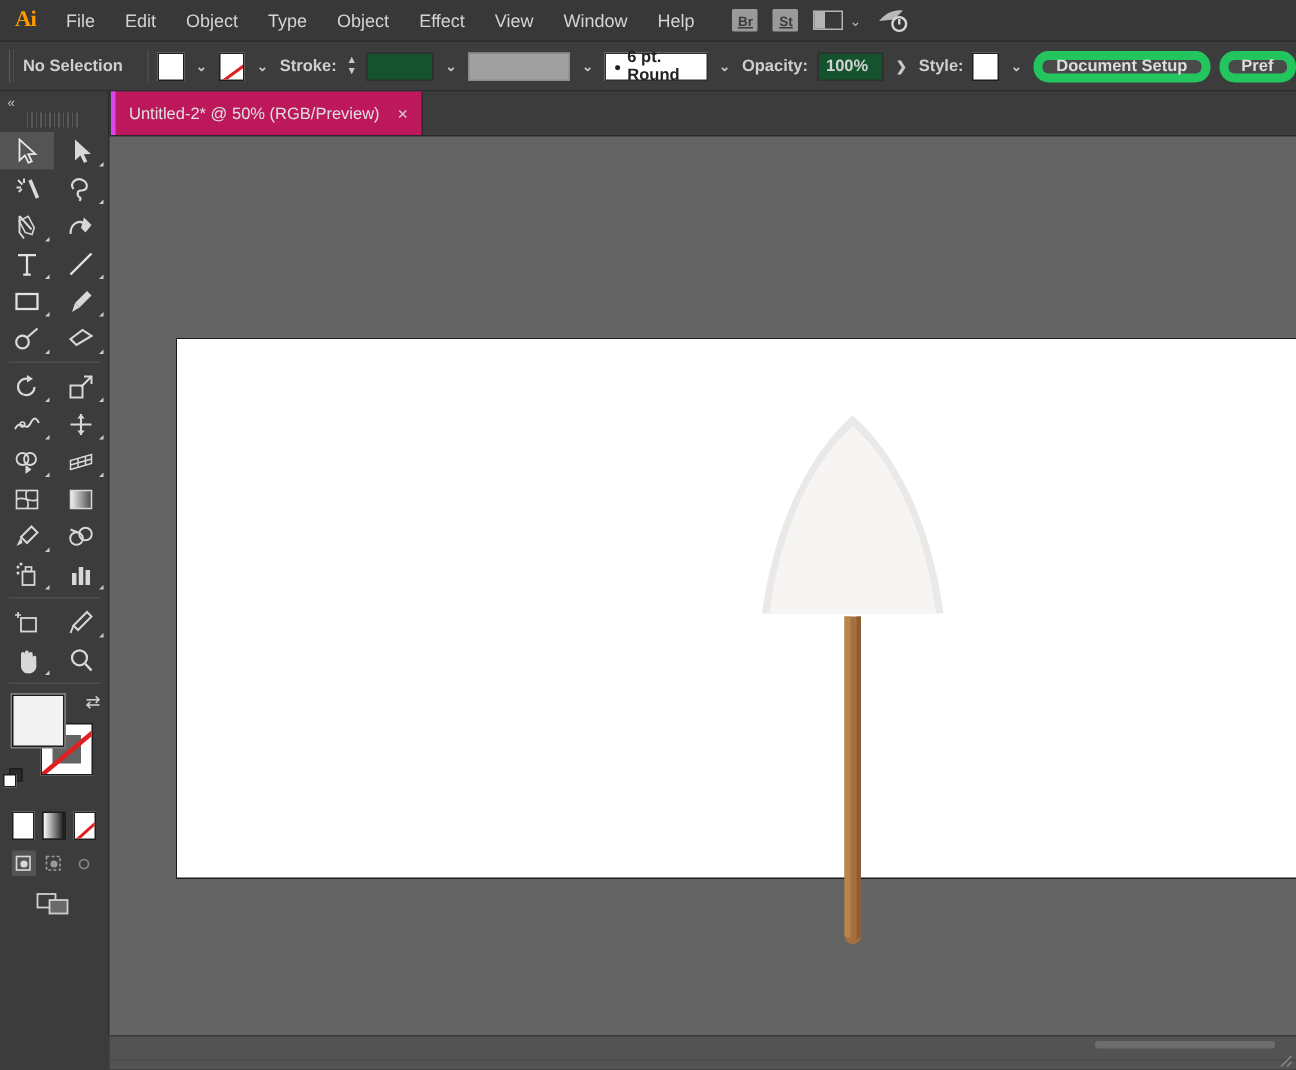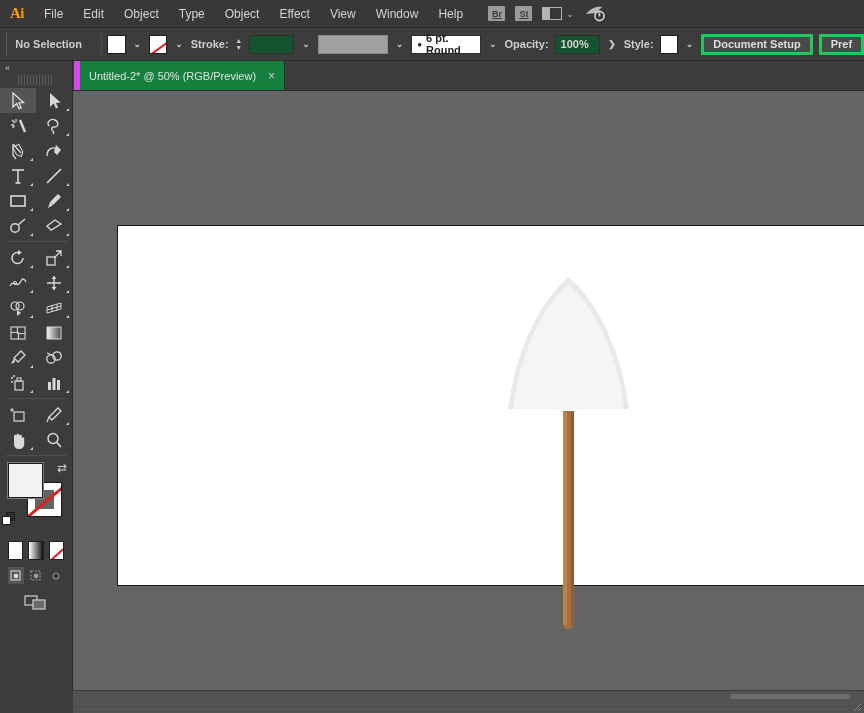--- a/index.html
+++ b/index.html
@@ -63,33 +63,33 @@
   }
   .stepper { display: flex; flex-direction: column; align-items: center; justify-content: center; width: 12px; color: #c8c8c8; font-size: 7px; line-height: 7px; }
   .field {
     height: 19px; background: #14532d; border: 1px solid #2e2e2e; display: flex; align-items: center;
     color: #d2d2d2; font-size: 11px; padding: 0 5px;
   }
   .field.disabled { background: #a0a0a0; border-color: #8a8a8a; }
   .field.white { background: #fff; color: #222; }
   .field.white .dot { font-size: 8px; margin-right: 4px; }
   .pushbtn {
-    height: 21px; background: #4a4a4a; border: 3px solid #22c55e; border-radius: 0;
+    height: 21px; background: #4a4a4a; border: 6px solid #22c55e; border-radius: 10px;
     color: #dedede; font-size: 11px; display: flex; align-items: center; padding: 0 9px; white-space: nowrap; text-align: right;
   }
 
   
   .tabbar {
     position: absolute; left: 0; top: 61px; width: 864px; height: 30px;
     background: #3c3c3c; border-bottom: 1px solid #2b2b2b;
   }
   .doctab {
-    position: absolute; left: 74px; top: 0; height: 29px; background: #15803d;
+    position: absolute; left: 74px; top: 0; height: 29px; background: #be185d;
     display: flex; align-items: center; padding: 0 9px; gap: 12px;
-    border-right: 1px solid #2b2b2b; border-left: 6px solid #d946ef;
+    border-right: 1px solid #2b2b2b; border-left: 3px solid #d946ef;
   }
   .doctab .title { font-size: 11px; color: #e0e0e0; white-space: nowrap; }
   .doctab .x { font-size: 12px; color: #cfcfcf; line-height: 1; }
 
   
   .toolpanel {
     position: absolute; left: 0; top: 61px; width: 73px; height: 652px;
     background: #3c3c3c; border-right: 1px solid #2b2b2b;
   }
   .tp-collapse { height: 14px; display: flex; align-items: center; padding-left: 5px; color: #c2c2c2; font-size: 9px; }

